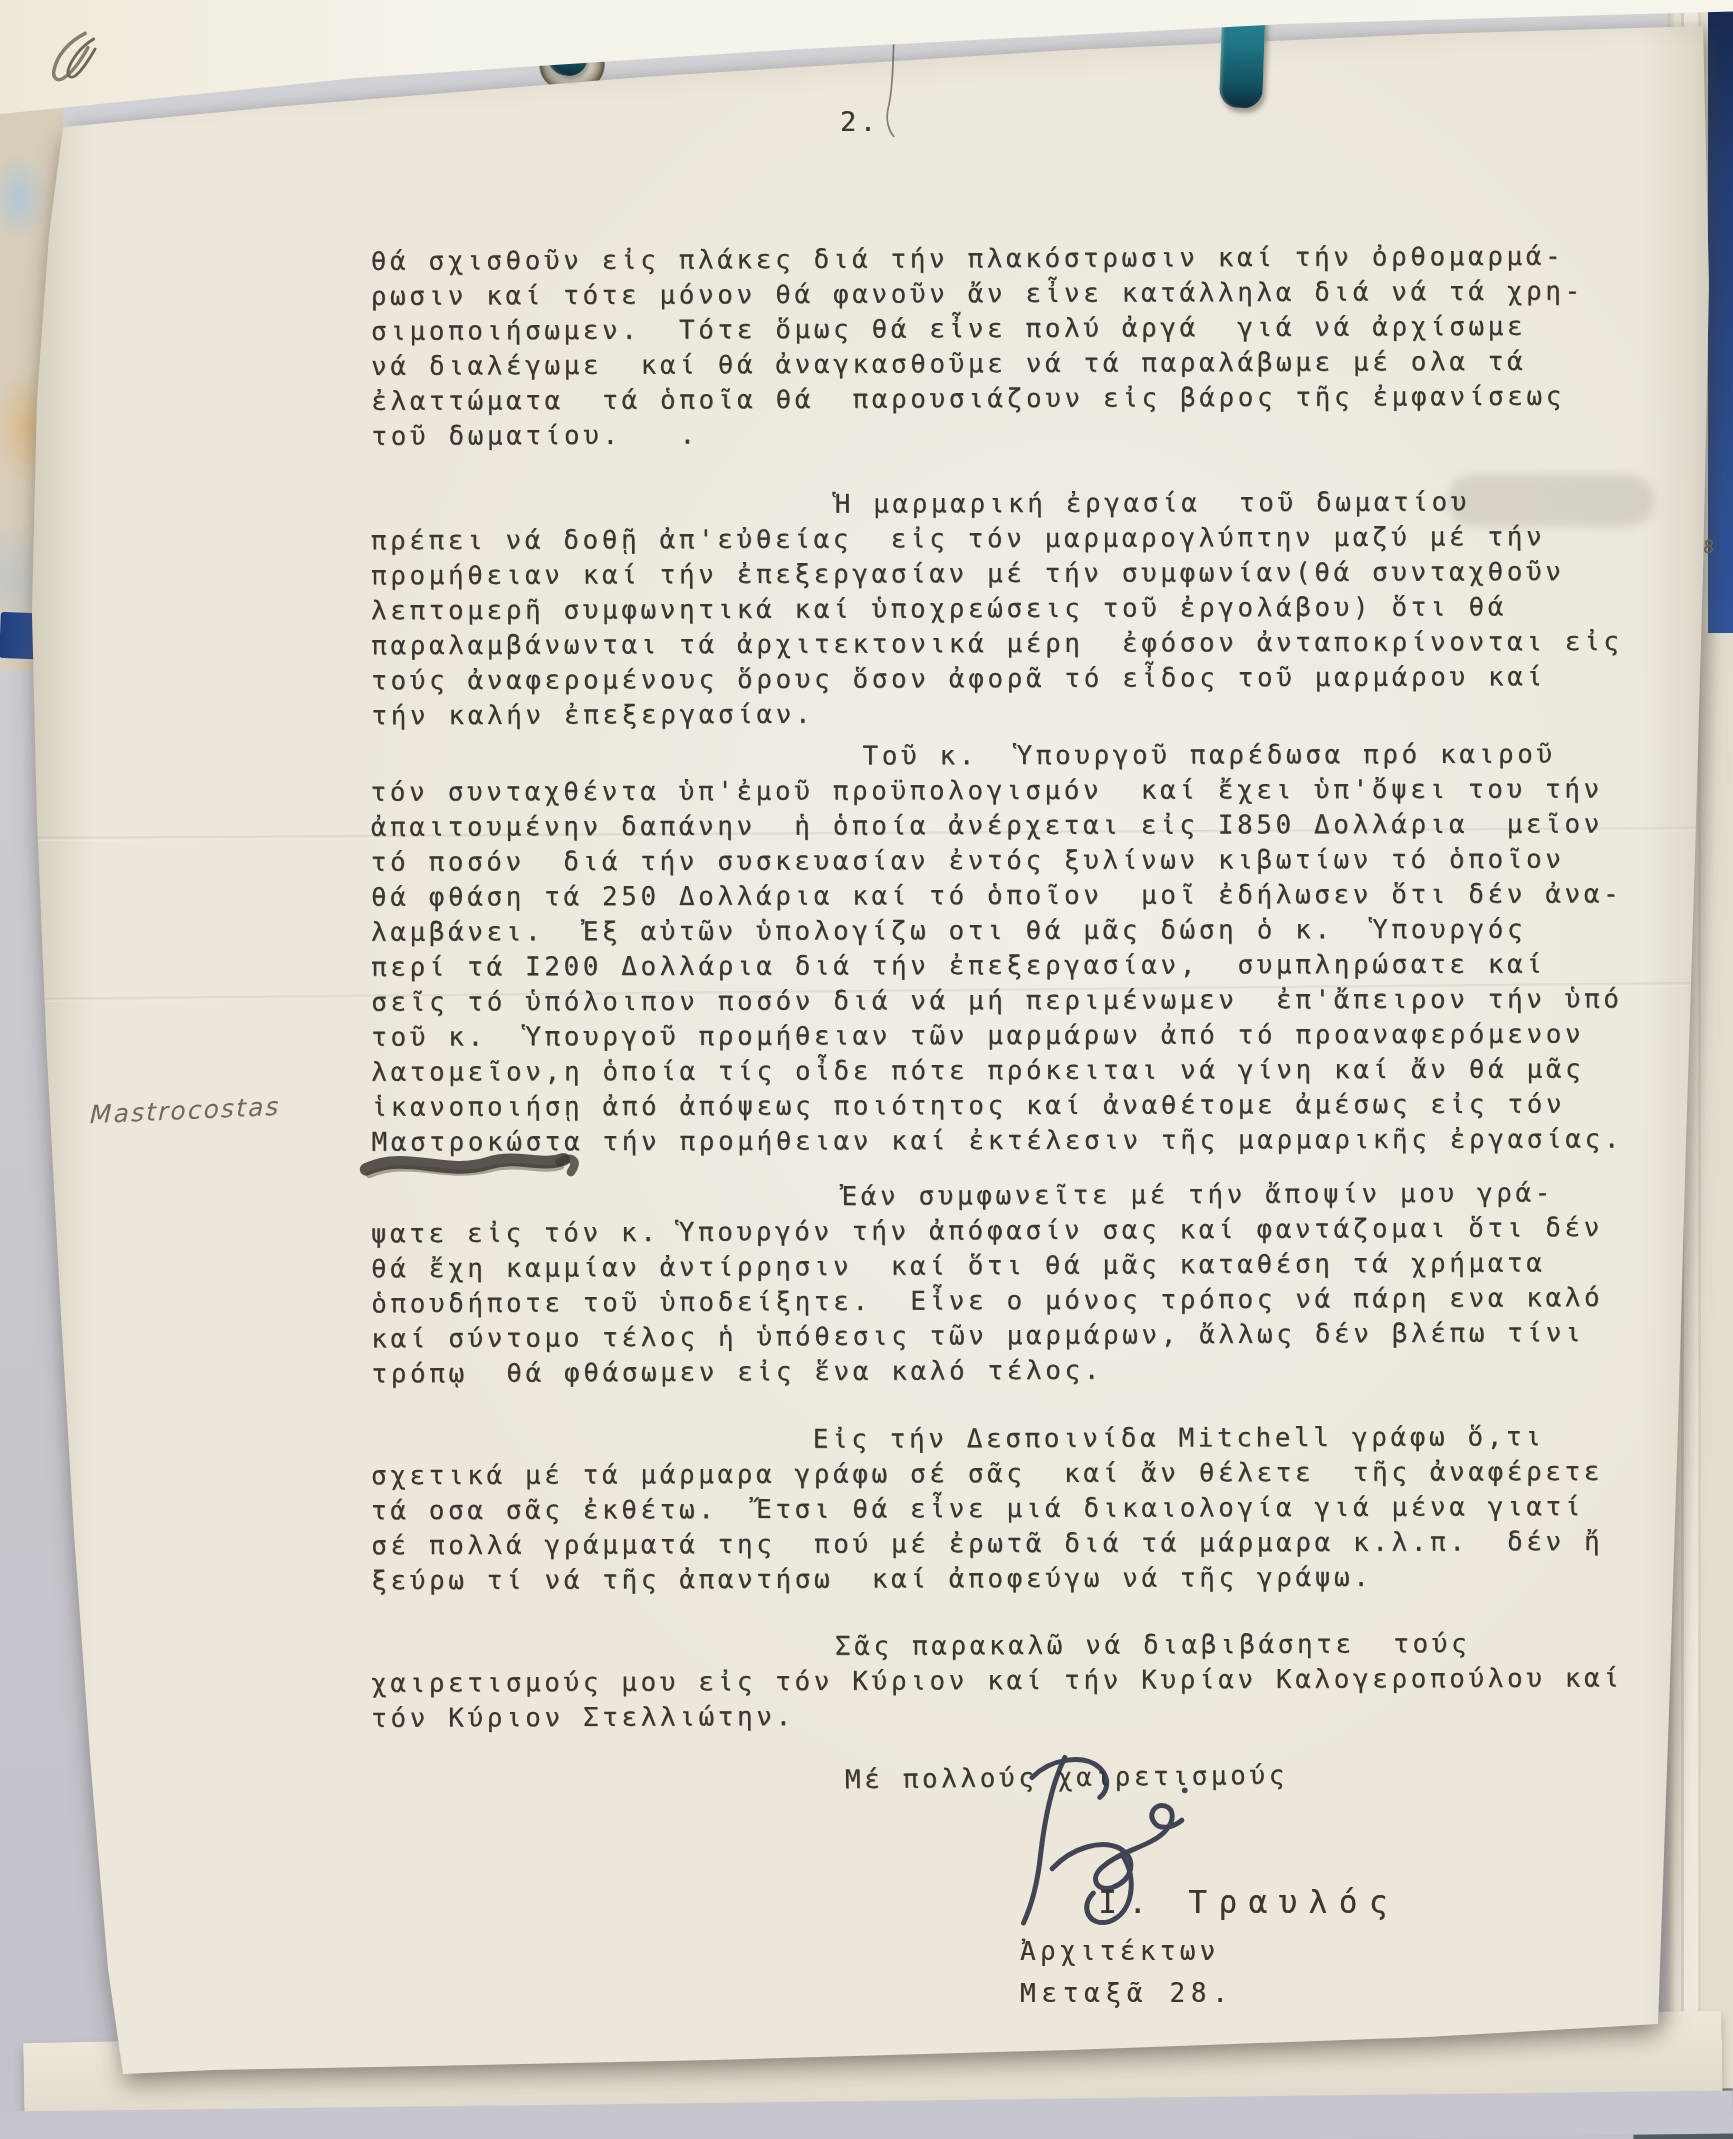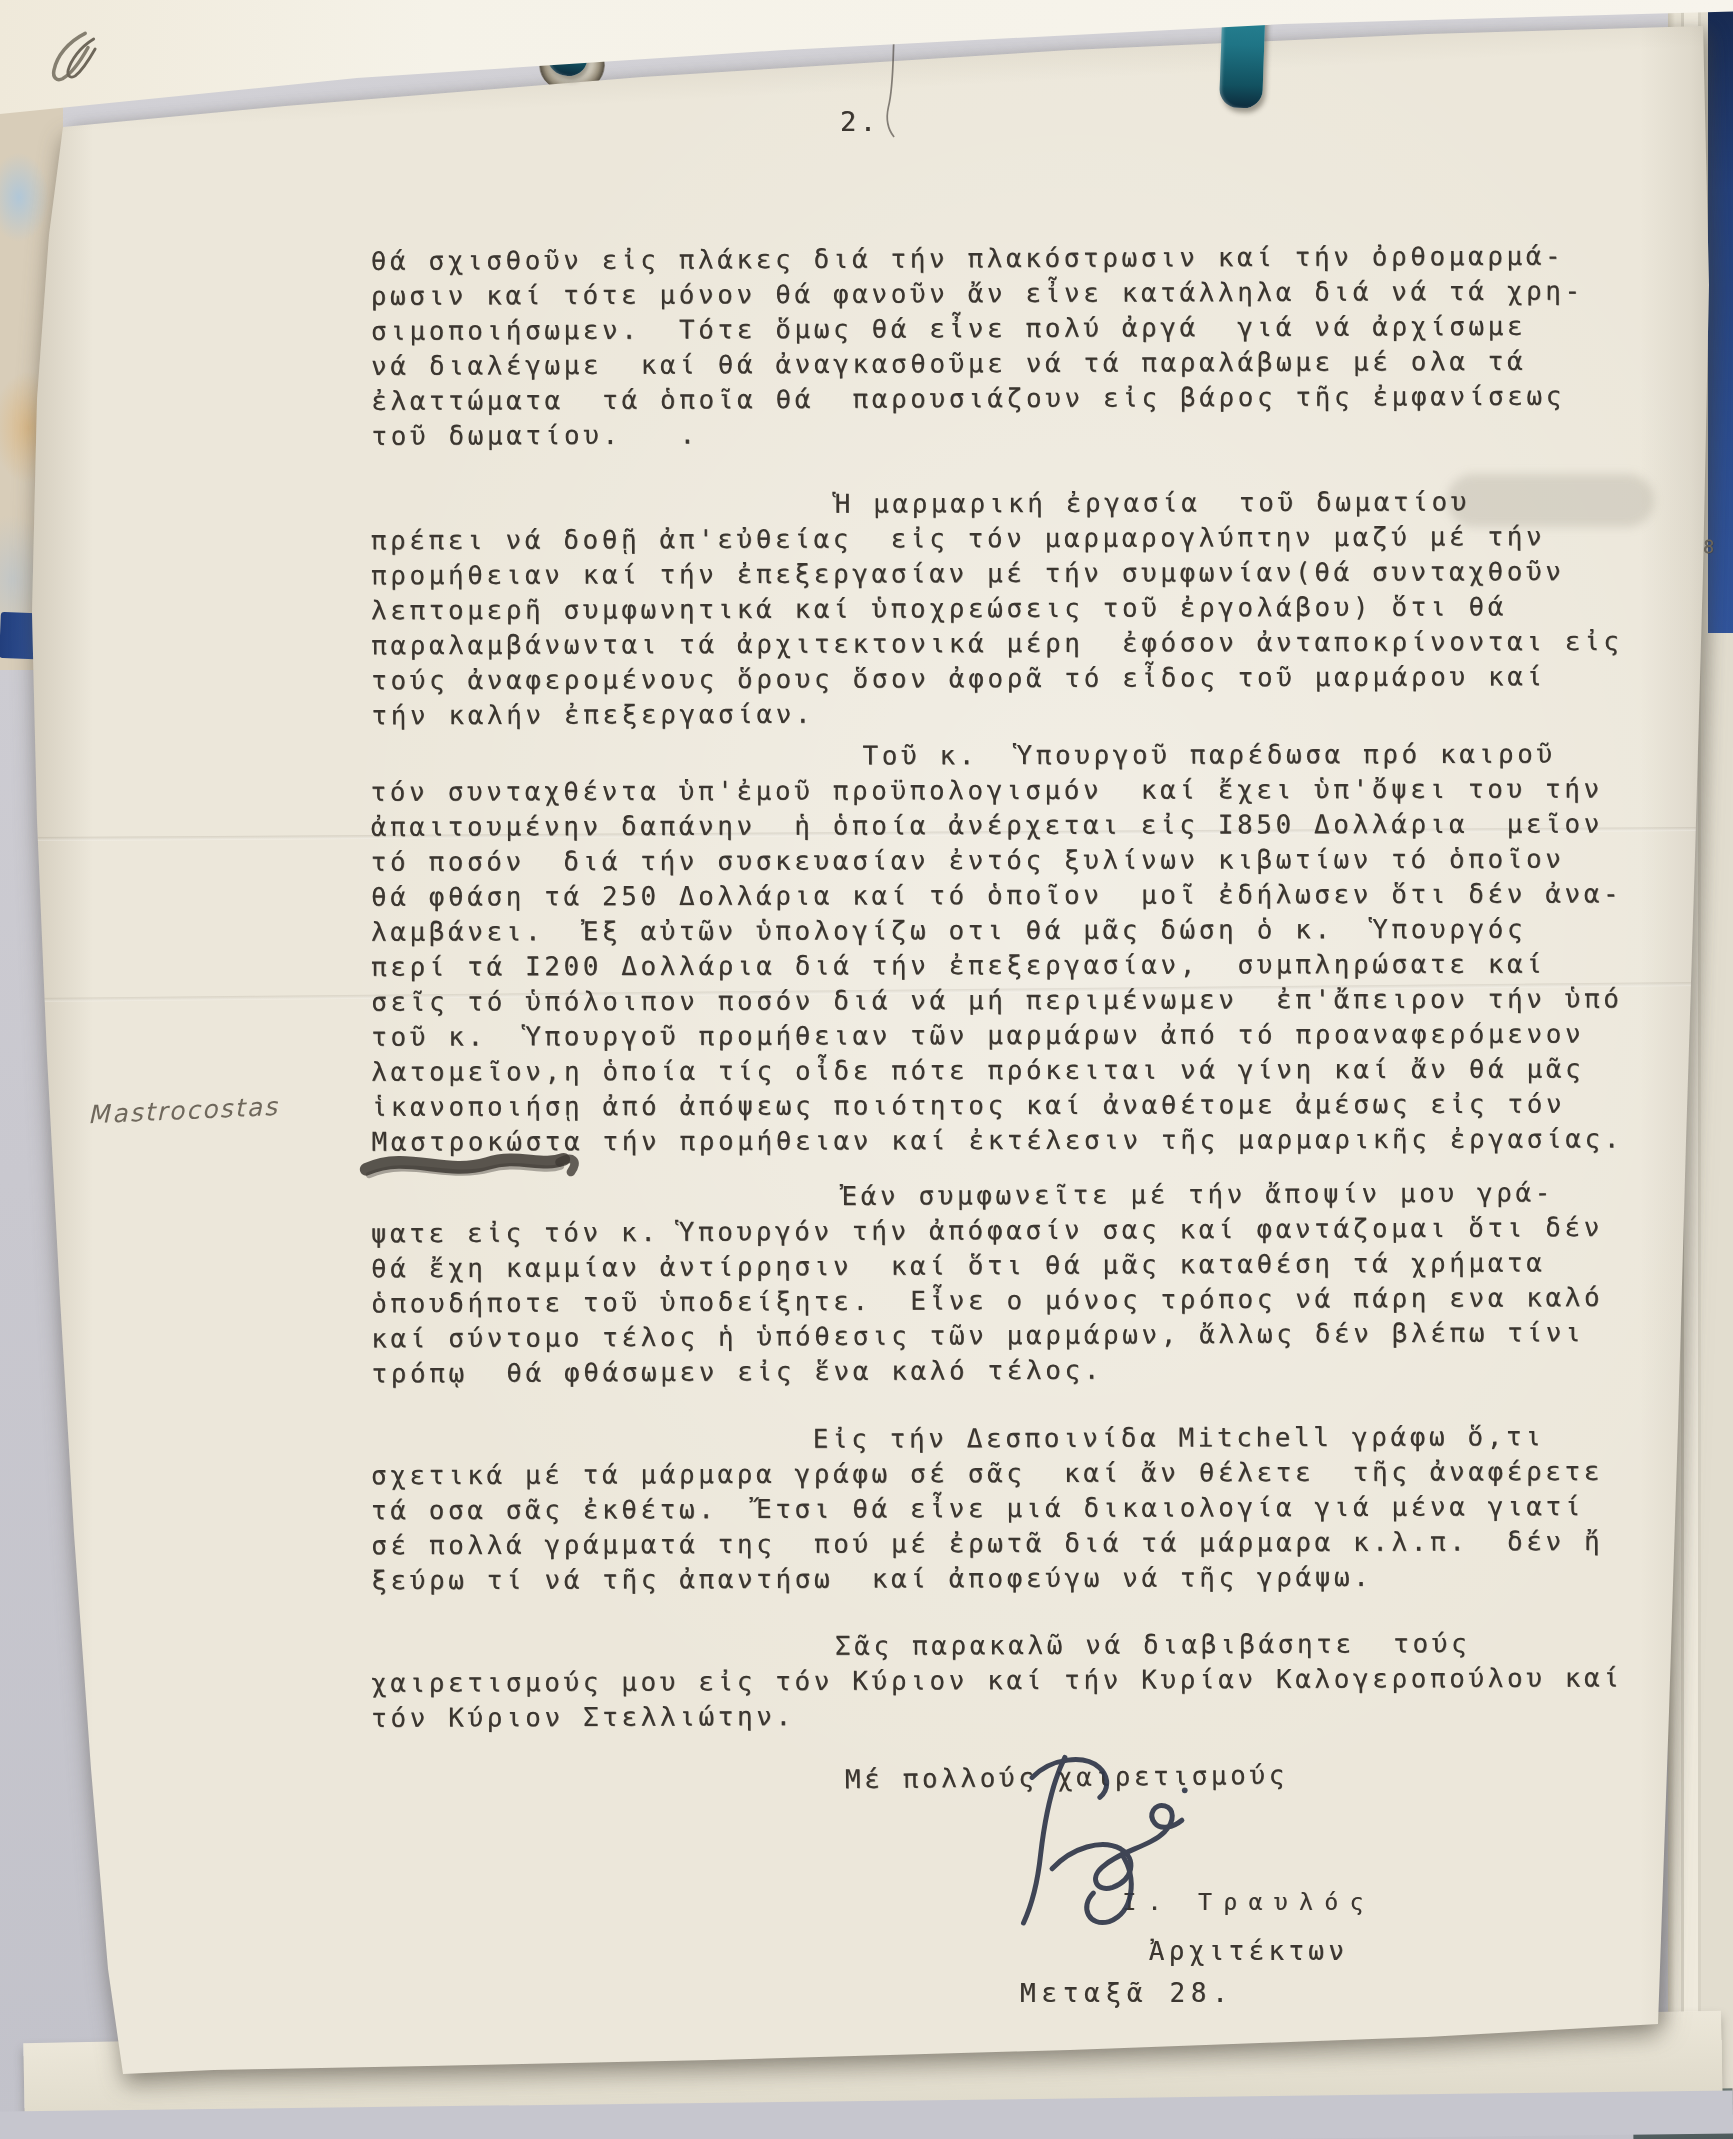--- a/index.html
+++ b/index.html
@@ -65,22 +65,22 @@
   .para{left:371px;width:1327px;}
   .para .tline{white-space:pre;}
   #para-1{top:241px;transform:rotate(-.25deg);}
   #para-2{top:486px;transform:rotate(-.2deg);}
   #para-3{top:738px;transform:rotate(-.15deg);}
   #para-4{top:1178px;transform:rotate(-.3deg);}
   #para-5{top:1421px;transform:rotate(-.2deg);}
   #para-6{top:1628px;transform:rotate(-.25deg);}
   #page-number{left:840px;top:104px;font-size:27px;}
   #closing-line{left:845px;top:1760px;transform:rotate(-.6deg);}
-  #sig-name{left:1020px;top:1885px;width:457px;text-align:center;font-size:23px;letter-spacing:11.4px;}
-  #sig-title{left:1020px;top:1934px;width:457px;text-align:center;letter-spacing:4.3px;}
+  #sig-name{left:1020px;top:1885px;width:457px;text-align:center;font-size:31px;letter-spacing:11.4px;}
+  #sig-title{left:1020px;top:1934px;width:457px;text-align:left;letter-spacing:4.3px;}
   #sig-address{left:1020px;top:1976px;width:457px;text-align:left;letter-spacing:5.7px;}
 
   
   #margin-note{left:90px;top:1096px;color:var(--pencil);font-family:"DejaVu Sans",sans-serif;
     font-style:italic;font-size:25px;letter-spacing:2.1px;transform:rotate(-2.5deg) skewX(-4deg);}
   #edge-mark{left:1703px;top:529px;z-index:4;color:#6b665c;font-size:18px;
     font-family:"DejaVu Sans",sans-serif;transform:rotate(4deg);}
   #underline-mark{left:357px;top:1138px;z-index:4;}
   #signature{left:945px;top:1746px;z-index:4;}
 

